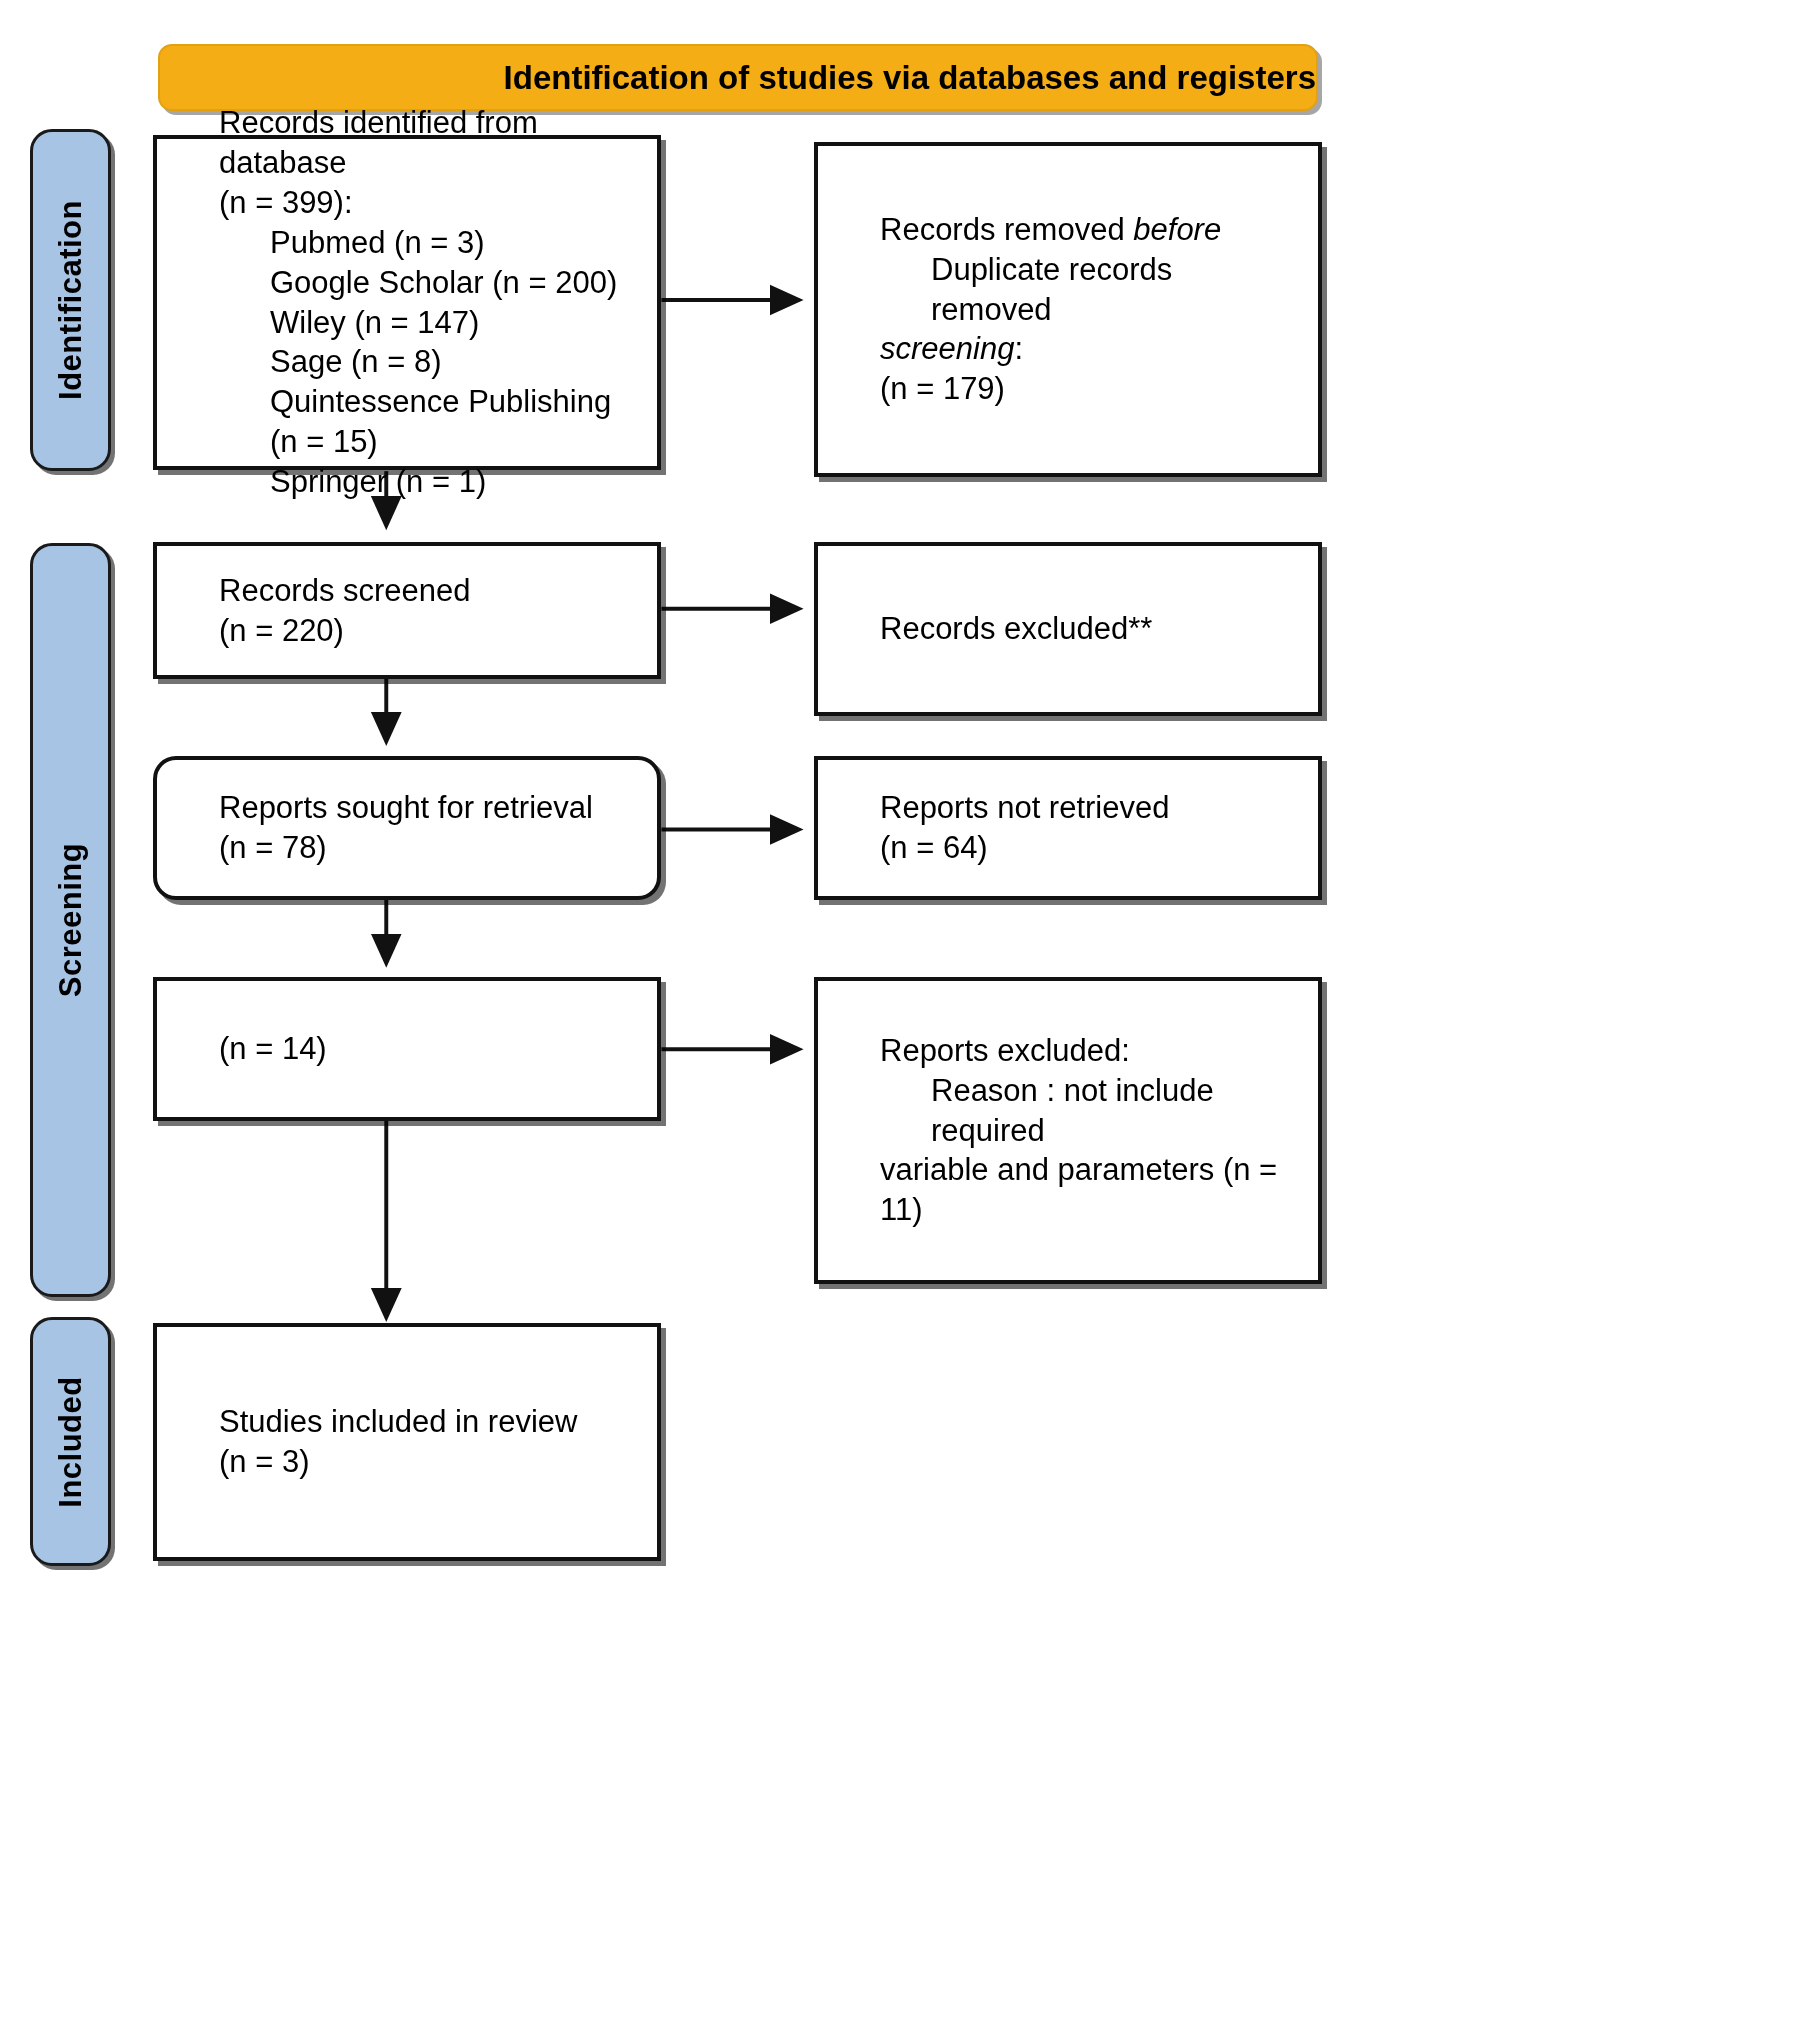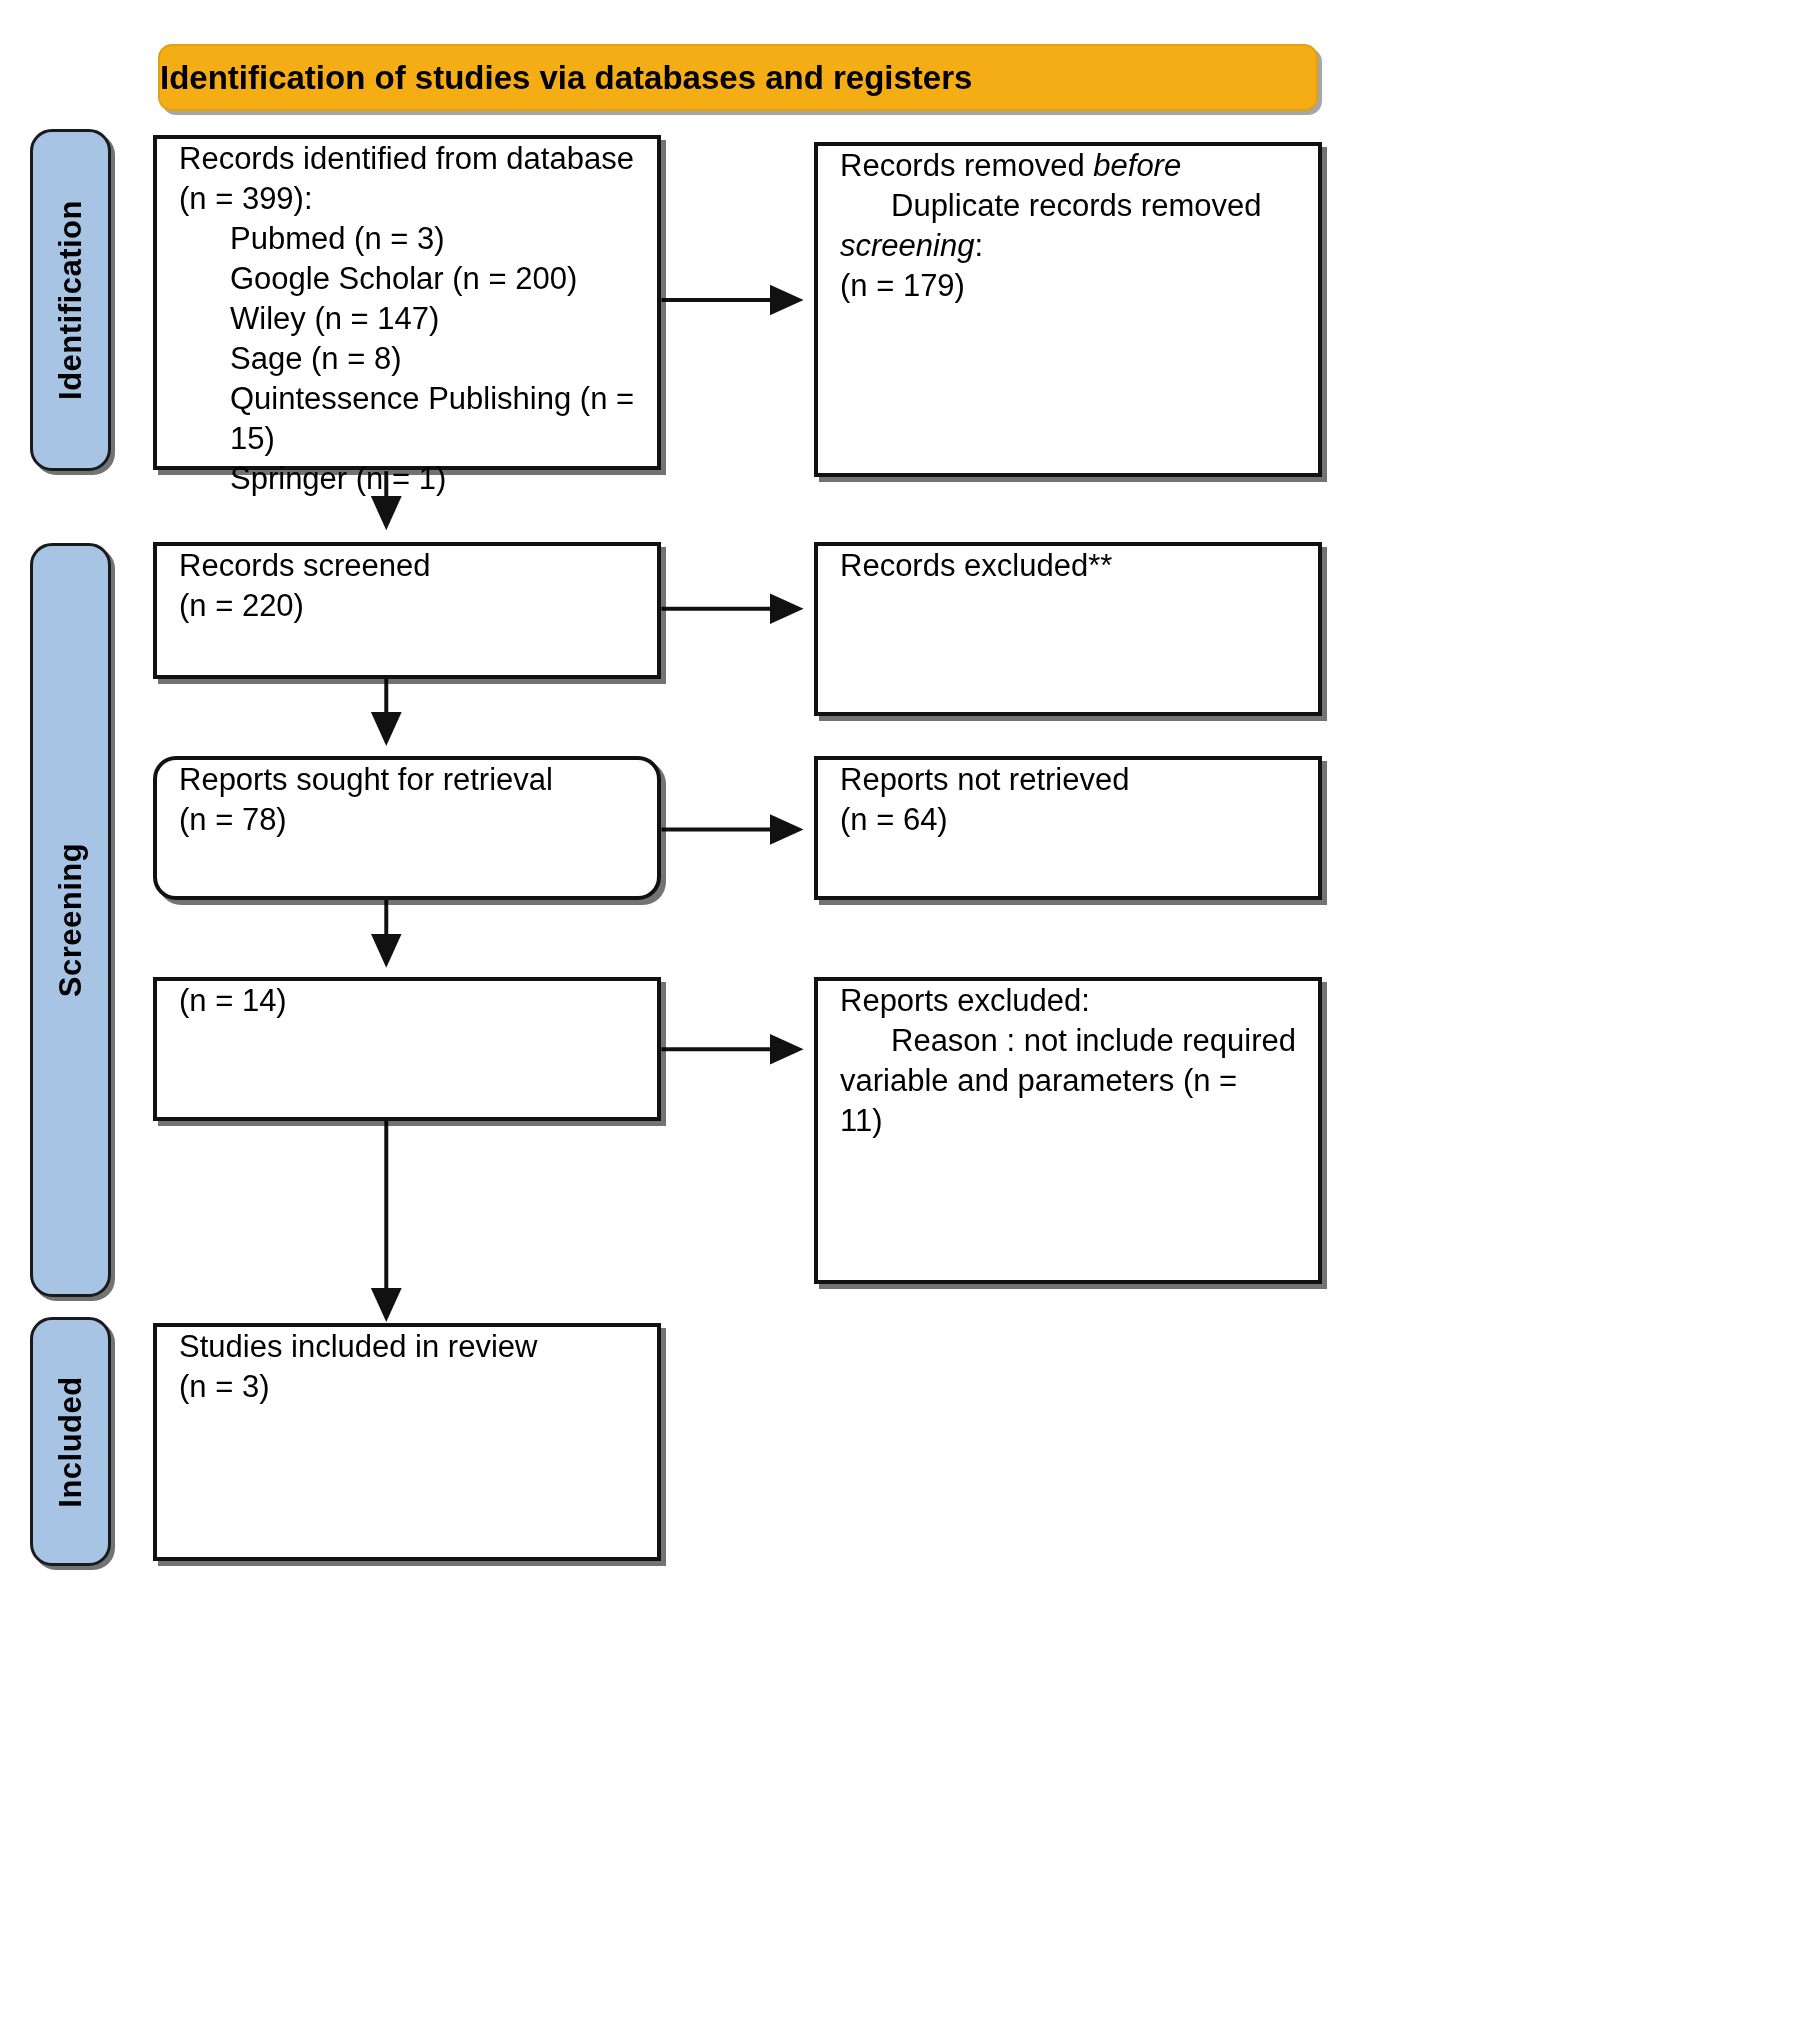--- a/index.html
+++ b/index.html
@@ -40,38 +40,40 @@
   
   .banner {
     position: absolute;
     background: #f5ad16;
     border: 2px solid #e2a113;
     border-radius: 14px;
     box-sizing: border-box;
     box-shadow: 4px 4px 0 rgba(0,0,0,0.35);
     display: flex;
     align-items: center;
-    justify-content: flex-start;
+    justify-content: flex-end;
   }
   .banner .banner-text {
     font-weight: bold;
     font-size: 33px;
     color: #000;
     text-align: center;
   }
 
   
   .flowbox {
     position: absolute;
     background: #ffffff;
     border: 4px solid #111111;
     box-sizing: border-box;
     box-shadow: 5px 5px 0 rgba(0,0,0,0.55);
     display: flex;
     flex-direction: column;
+    justify-content: center;
+    padding-left: 40px;
   }
   .flowbox .bx-inner {
     padding: 0 22px;
   }
   .flowbox .line {
     font-size: 31px;
     line-height: 1.29;
     color: #000;
     white-space: pre-wrap;
   }

